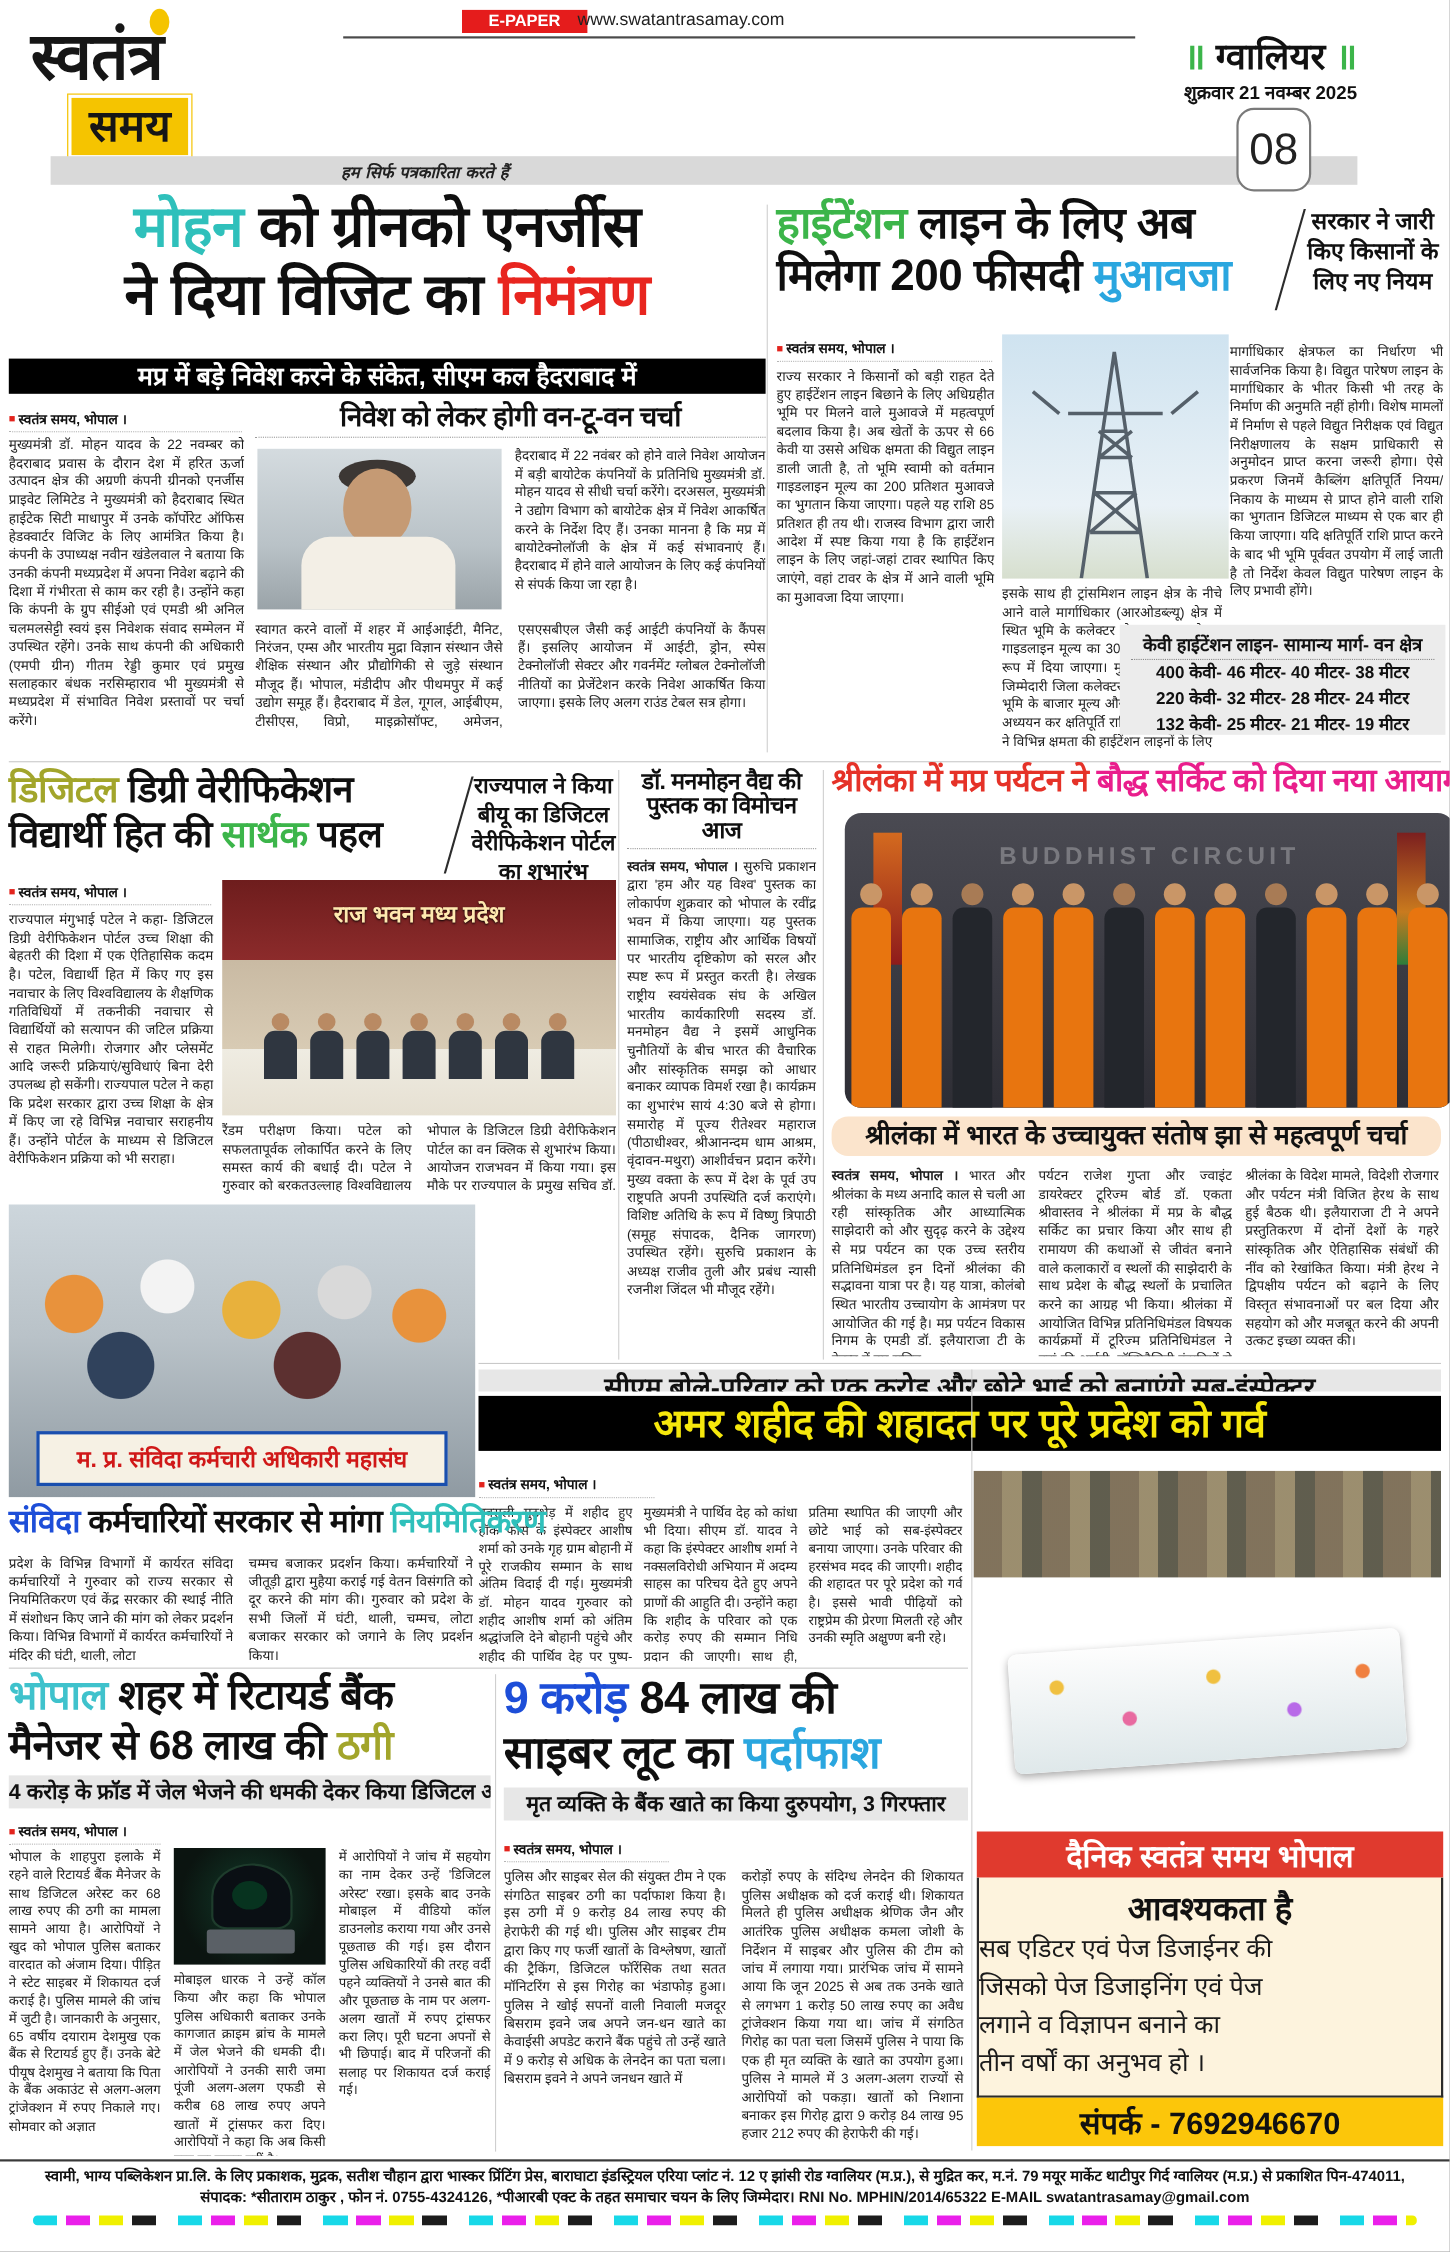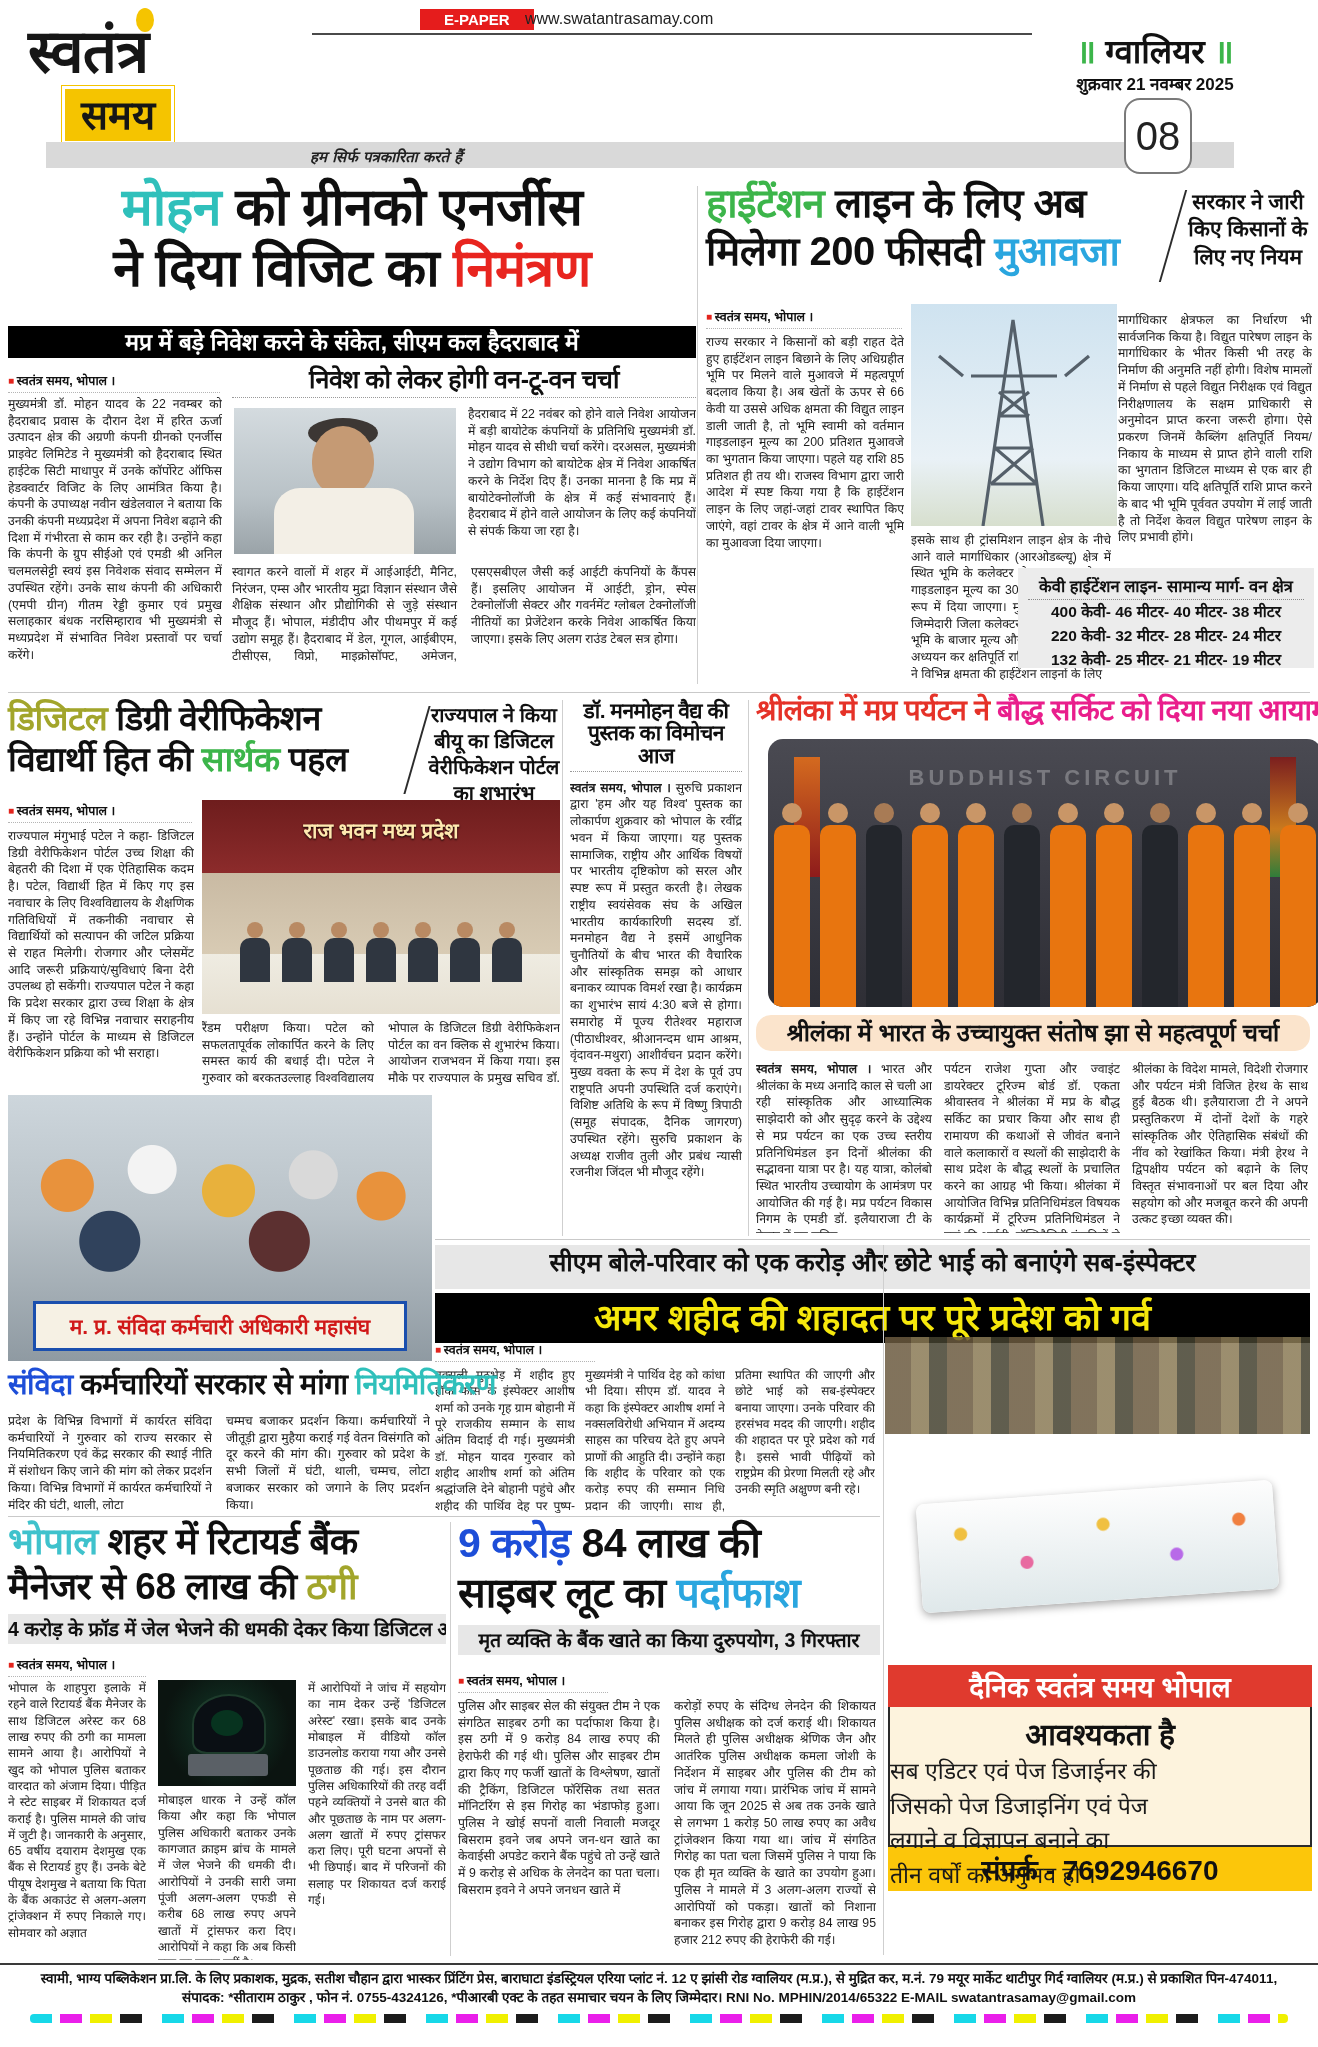--- a/index.html
+++ b/index.html
@@ -253,21 +253,21 @@
     <div class="abs body-txt" style="left:0;top:366px;width:176px;height:172px;">
       <b>स्वतंत्र समय, भोपाल ।</b>
       <span>भारत और श्रीलंका के मध्य अनादि काल से चली आ रही सांस्कृतिक और आध्यात्मिक साझेदारी को और सुदृढ़ करने के उद्देश्य से मप्र पर्यटन का एक उच्च स्तरीय प्रतिनिधिमंडल इन दिनों श्रीलंका की सद्भावना यात्रा पर है। यह यात्रा, कोलंबो स्थित भारतीय उच्चायोग के आमंत्रण पर आयोजित की गई है। मप्र पर्यटन विकास निगम के एमडी डॉ. इलैयाराजा टी के नेतृत्व में उप सचिव</span>
     </div>
     <div class="abs body-txt" style="left:188px;top:366px;width:176px;height:172px;">पर्यटन राजेश गुप्ता और ज्वाइंट डायरेक्टर टूरिज्म बोर्ड डॉ. एकता श्रीवास्तव ने श्रीलंका में मप्र के बौद्ध सर्किट का प्रचार किया और साथ ही रामायण की कथाओं से जीवंत बनाने वाले कलाकारों व स्थलों की साझेदारी के साथ प्रदेश के बौद्ध स्थलों के प्रचालित करने का आग्रह भी किया। श्रीलंका में आयोजित विभिन्न प्रतिनिधिमंडल विषयक कार्यक्रमों में टूरिज्म प्रतिनिधिमंडल ने वहां की आईटी, हॉस्पिटैलिटी कंपनियों से भेंट की। इस यात्रा का एक महत्वपूर्ण पड़ाव</div>
     <div class="abs body-txt" style="left:376px;top:366px;width:176px;height:172px;">श्रीलंका के विदेश मामले, विदेशी रोजगार और पर्यटन मंत्री विजित हेरथ के साथ हुई बैठक थी। इलैयाराजा टी ने अपने प्रस्तुतिकरण में दोनों देशों के गहरे सांस्कृतिक और ऐतिहासिक संबंधों की नींव को रेखांकित किया। मंत्री हेरथ ने द्विपक्षीय पर्यटन को बढ़ाने के लिए विस्तृत संभावनाओं पर बल दिया और सहयोग को और मजबूत करने की अपनी उत्कट इच्छा व्यक्त की।</div>
   </div>
 
   <div class="abs hrule" style="left:435px;top:1239px;width:875px;"></div>
   <div class="abs" style="left:435px;top:1245px;width:875px;height:420px;">
-    <div class="graybar" style="height:44px;font-size:25px;line-height:34px;">सीएम बोले-परिवार को एक करोड़ और छोटे भाई को बनाएंगे सब-इंस्पेक्टर</div>
+    <div class="graybar" style="height:20px;font-size:25px;line-height:34px;">सीएम बोले-परिवार को एक करोड़ और छोटे भाई को बनाएंगे सब-इंस्पेक्टर</div>
     <div class="blackbar" style="margin-top:4px;height:50px;font-size:36px;line-height:50px;color:#f6e80c;">अमर शहीद की शहादत पर पूरे प्रदेश को गर्व</div>
     <div class="abs byline" style="left:0;top:96px;width:160px;">स्वतंत्र समय, भोपाल ।</div>
     <div class="abs body-txt" style="left:0;top:122px;width:140px;height:146px;font-size:12px;">नक्सली मुठभेड़ में शहीद हुए हॉक फोर्स के इंस्पेक्टर आशीष शर्मा को उनके गृह ग्राम बोहानी में पूरे राजकीय सम्मान के साथ अंतिम विदाई दी गई। मुख्यमंत्री डॉ. मोहन यादव गुरुवार को शहीद आशीष शर्मा को अंतिम श्रद्धांजलि देने बोहानी पहुंचे और शहीद की पार्थिव देह पर पुष्प-चक्र अर्पित कर श्रद्धांजलि दी।</div>
     <div class="abs body-txt" style="left:150px;top:122px;width:140px;height:146px;font-size:12px;">मुख्यमंत्री ने पार्थिव देह को कांधा भी दिया। सीएम डॉ. यादव ने कहा कि इंस्पेक्टर आशीष शर्मा ने नक्सलविरोधी अभियान में अदम्य साहस का परिचय देते हुए अपने प्राणों की आहुति दी। उन्होंने कहा कि शहीद के परिवार को एक करोड़ रुपए की सम्मान निधि प्रदान की जाएगी। साथ ही, बोहानी गांव में शहीद आशीष शर्मा की</div>
     <div class="abs body-txt" style="left:300px;top:122px;width:140px;height:146px;font-size:12px;">प्रतिमा स्थापित की जाएगी और छोटे भाई को सब-इंस्पेक्टर बनाया जाएगा। उनके परिवार की हरसंभव मदद की जाएगी। शहीद की शहादत पर पूरे प्रदेश को गर्व है। इससे भावी पीढ़ियों को राष्ट्रप्रेम की प्रेरणा मिलती रहे और उनकी स्मृति अक्षुण्ण बनी रहे।</div>
     <div class="abs photo ph-tribute" style="left:450px;top:92px;width:425px;height:322px;">
       <div class="ppl-band"></div>
       <div class="casket"></div>
     </div>
   </div>
@@ -313,21 +313,21 @@
     </div>
     <div class="graybar" style="margin-top:9px;height:30px;font-size:19.5px;line-height:30px;">मृत व्यक्ति के बैंक खाते का किया दुरुपयोग, 3 गिरफ्तार</div>
     <div class="abs byline" style="left:0;top:150px;width:150px;">स्वतंत्र समय, भोपाल ।</div>
     <div class="abs body-txt" style="left:0;top:176px;width:202px;height:262px;">पुलिस और साइबर सेल की संयुक्त टीम ने एक संगठित साइबर ठगी का पर्दाफाश किया है। इस ठगी में 9 करोड़ 84 लाख रुपए की हेराफेरी की गई थी। पुलिस और साइबर टीम द्वारा किए गए फर्जी खातों के विश्लेषण, खातों की ट्रैकिंग, डिजिटल फॉरेंसिक तथा सतत मॉनिटरिंग से इस गिरोह का भंडाफोड़ हुआ। पुलिस ने खोई सपनों वाली निवाली मजदूर बिसराम इवने जब अपने जन-धन खाते का केवाईसी अपडेट कराने बैंक पहुंचे तो उन्हें खाते में 9 करोड़ से अधिक के लेनदेन का पता चला। बिसराम इवने ने अपने जनधन खाते में</div>
     <div class="abs body-txt" style="left:216px;top:176px;width:202px;height:262px;">करोड़ों रुपए के संदिग्ध लेनदेन की शिकायत पुलिस अधीक्षक को दर्ज कराई थी। शिकायत मिलते ही पुलिस अधीक्षक श्रेणिक जैन और आतंरिक पुलिस अधीक्षक कमला जोशी के निर्देशन में साइबर और पुलिस की टीम को जांच में लगाया गया। प्रारंभिक जांच में सामने आया कि जून 2025 से अब तक उनके खाते से लगभग 1 करोड़ 50 लाख रुपए का अवैध ट्रांजेक्शन किया गया था। जांच में संगठित गिरोह का पता चला जिसमें पुलिस ने पाया कि एक ही मृत व्यक्ति के खाते का उपयोग हुआ। पुलिस ने मामले में 3 अलग-अलग राज्यों से आरोपियों को पकड़ा। खातों को निशाना बनाकर इस गिरोह द्वारा 9 करोड़ 84 लाख 95 हजार 212 रुपए की हेराफेरी की गई।</div>
   </div>
 
   <div class="abs vrule" style="left:883px;top:1245px;height:710px;"></div>
   <div class="abs" style="left:888px;top:1665px;width:424px;height:290px;">
     <div class="ad-red" style="height:42px;">दैनिक स्वतंत्र समय भोपाल</div>
-    <div class="ad-body" style="height:140px;padding-top:6px;box-sizing:border-box;">
+    <div class="ad-body" style="height:200px;padding-top:6px;box-sizing:border-box;">
       <div class="ad-title">आवश्यकता है</div>
       <div class="ad-line">सब एडिटर एवं पेज डिजाईनर की</div>
       <div class="ad-line">जिसको पेज डिजाइनिंग एवं पेज</div>
       <div class="ad-line">लगाने व विज्ञापन बनाने का</div>
       <div class="ad-line">तीन वर्षों का अनुभव हो ।</div>
     </div>
     <div class="ad-yellow" style="height:44px;">संपर्क - 7692946670</div>
   </div>
 
   <div class="abs" style="left:0;top:1963px;width:1318px;border-top:2px solid #3a3a3a;"></div>

